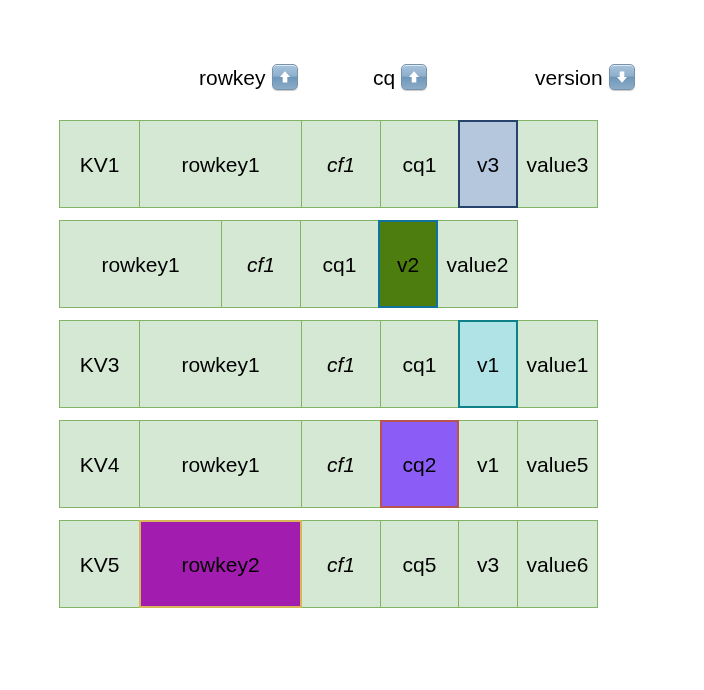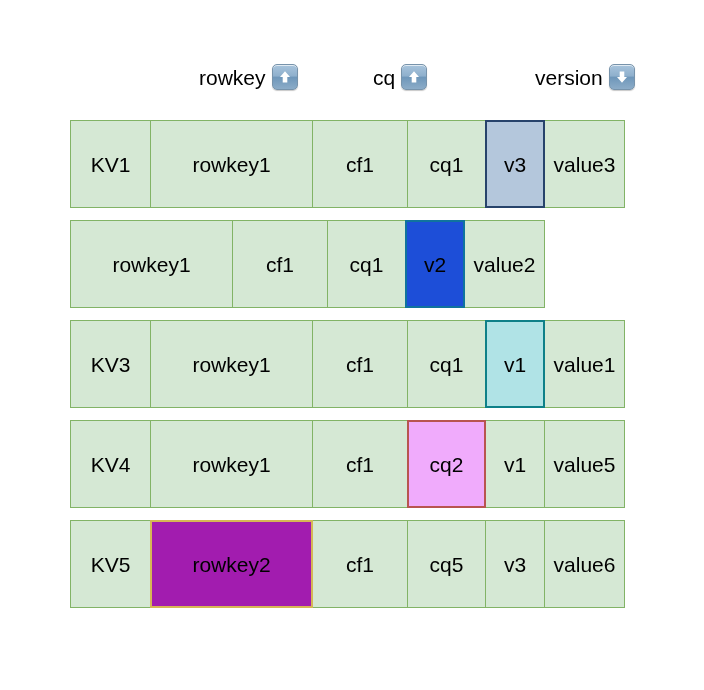--- a/index.html
+++ b/index.html
@@ -53,21 +53,21 @@
     display: inline-flex;
     align-items: center;
     justify-content: center;
     flex: 0 0 auto;
   }
   .arrow-badge svg { display: block; }
 
   
   #kv-table {
     position: absolute;
-    left: 70px;
+    left: 59px;
     top: 120px;
     width: 562px;
   }
   .kv-row {
     display: flex;
     height: 88px;
     margin-bottom: 12px;
   }
   .kv-cell {
     box-sizing: border-box;
@@ -79,43 +79,43 @@
     background: #d5e8d4;
     border: 1px solid #82b366;
     margin-left: -1px;
     position: relative;
   }
   .kv-cell:first-child { margin-left: 0; }
 
   
   .col-kv      { width: 81px;  }
   .col-rowkey  { width: 163px; }
-  .col-cf      { width: 96px;  }
+  .col-cf      { width: 80px; font-style: italic;  }
   .col-cq      { width: 79px;  }
   .col-version { width: 60px;  }
   .col-value   { width: 81px;  }
 
   
   .hl-gray {
     background: #b4c7dc;
     border: 2px solid #27436b;
     z-index: 3;
   }
   .hl-blue {
-    background: #1d4ed8;
+    background: #4d7c0f;
     border: 2px solid #10739e;
     z-index: 3;
   }
   .hl-cyan {
     background: #b0e3e6;
     border: 2px solid #0e8088;
     z-index: 3;
   }
   .hl-pink {
-    background: #f0abfc;
+    background: #8b5cf6;
     border: 2px solid #b85450;
     z-index: 3;
   }
   .hl-yellow {
     background: #a21caf;
     border: 2px solid #d6b656;
     z-index: 3;
   }
 </style>
 </head>

